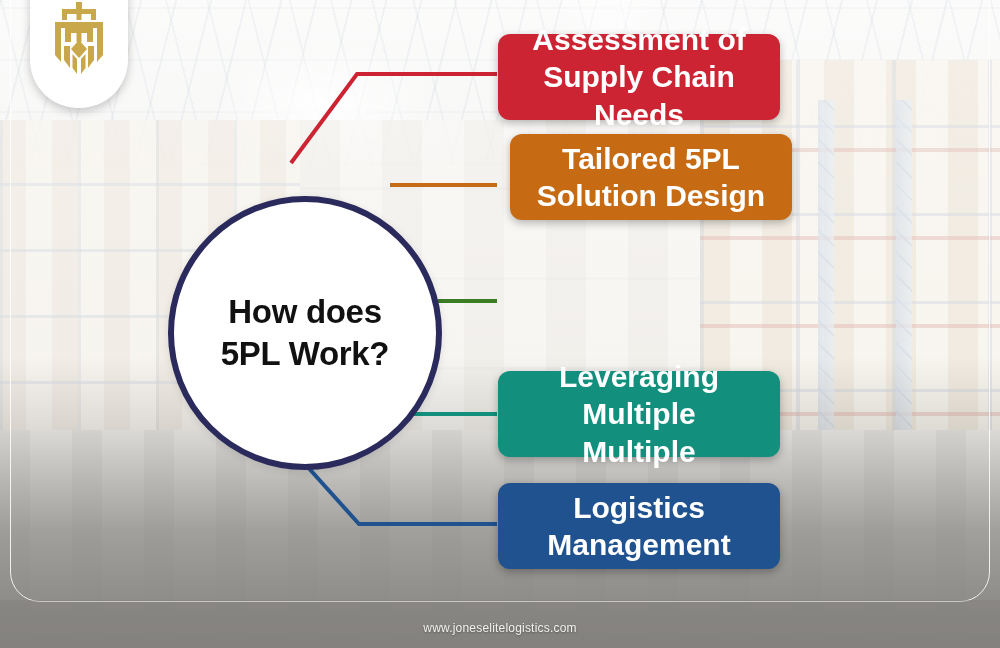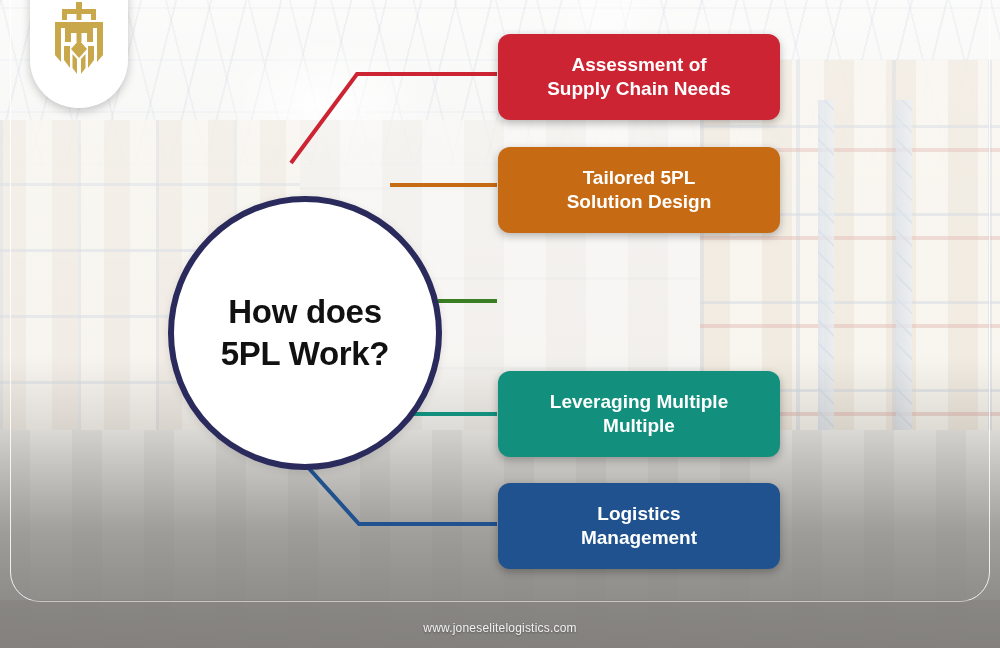--- a/index.html
+++ b/index.html
@@ -106,25 +106,25 @@
     line-height:1.28;letter-spacing:-.3px;
   }
 
   
   .conn-svg{position:absolute;left:0;top:0;width:1000px;height:648px;pointer-events:none;}
 
   
   .step{
     position:absolute;left:498px;width:282px;height:86px;border-radius:12px;
     display:flex;align-items:center;justify-content:center;text-align:center;
-    color:#ffffff;font-size:19px;font-weight:bold;line-height:1.24;
+    color:#ffffff;font-size:30px;font-weight:bold;line-height:1.24;
     box-shadow:0 3px 9px rgba(0,0,0,.28);padding:0 10px;box-sizing:border-box;
   }
   .step.s1{top:34px;}
-  .step.s2{top:147px;}
+  .step.s2{top:134px;margin-left:12px;}
   .step.s3{top:259px;}
   .step.s4{top:371px;}
   .step.s5{top:483px;}
 
   
   .footer-band{
     position:absolute;left:0;bottom:0;width:100%;height:48px;
     background:rgba(125,123,119,.35);
   }
   .footer-url{

